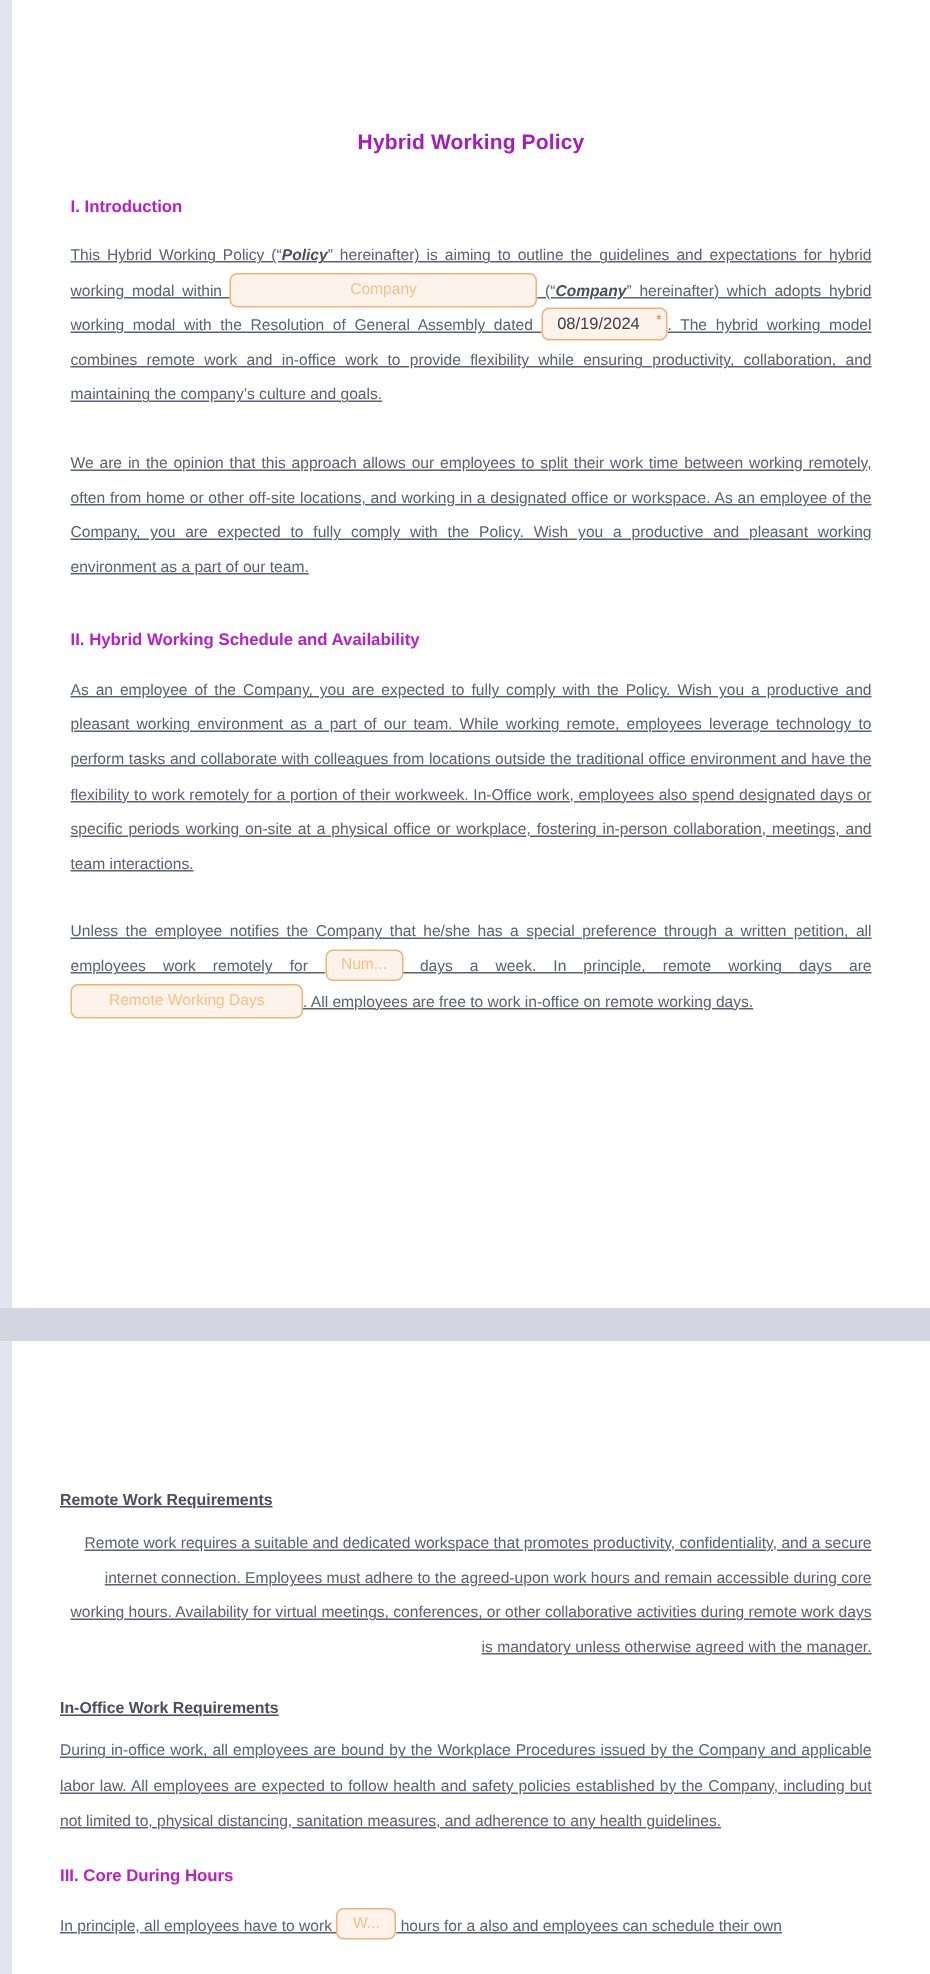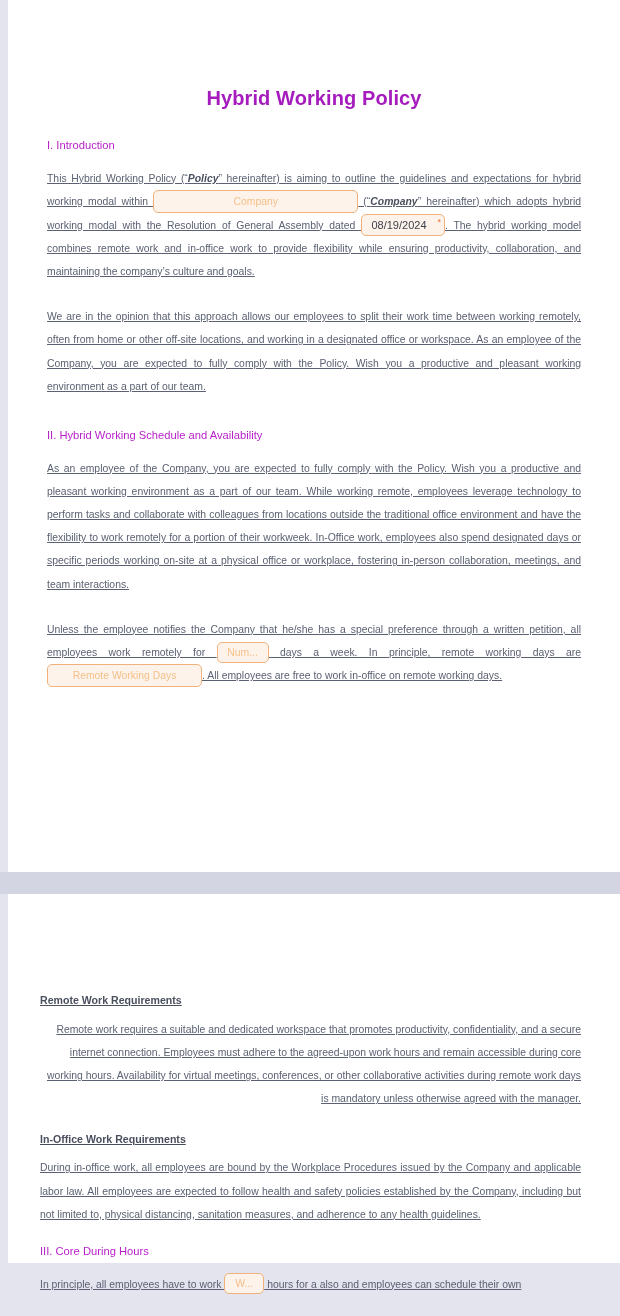--- a/index.html
+++ b/index.html
@@ -46,39 +46,39 @@
   }
 
   .page-break {
     height: 22px;
     background: #d4d5e2;
     margin-left: 0px;
     width: 620px;
   }
 
   .page-2 {
-    height: 369px;
+    height: 422px;
     padding-top: 100px;
     padding-left: 32px;
   }
 
   .doc-title {
     text-align: center;
     color: #a61bbd;
-    font-size: 20px;
+    font-size: 14px;
     font-weight: bold;
     letter-spacing: 0.1px;
     margin: 0 0 28px 0;
     line-height: 1.2;
   }
 
   .section-heading {
     color: #b81fc9;
     font-size: 11.2px;
-    font-weight: normal;
+    font-weight: bold;
     margin: 0 0 14px 0;
     line-height: 1.3;
   }
 
   .section-heading.spaced-top {
     margin-top: 30px;
   }
 
   .sub-heading {
     color: #4a4f5e;

